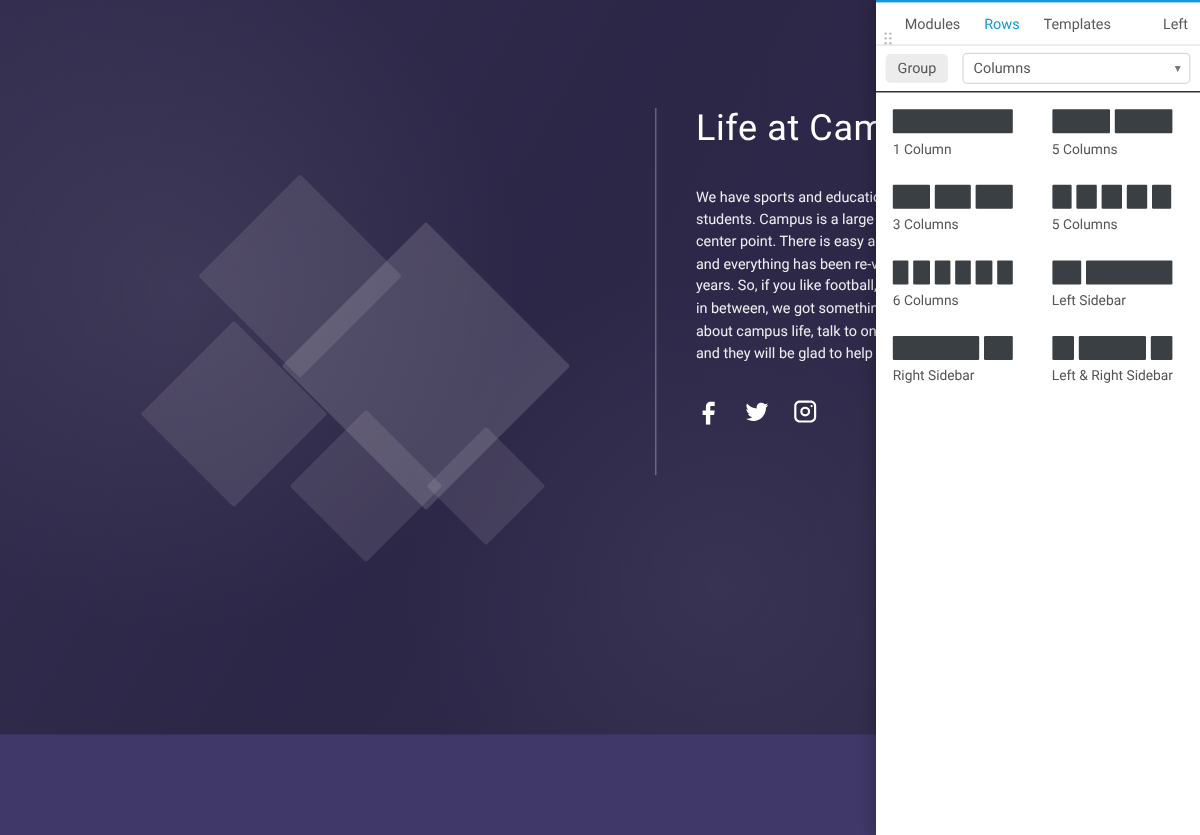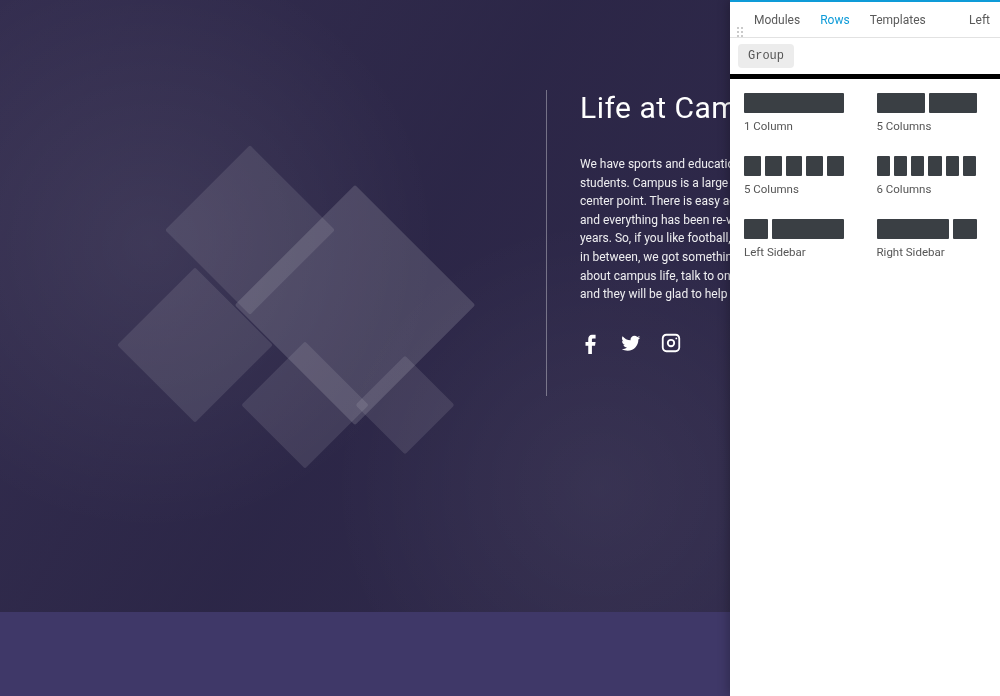--- a/index.html
+++ b/index.html
@@ -48,21 +48,21 @@
     background:#fff; box-shadow:-2px 0 10px rgba(0,0,0,0.25);
     display:flex; flex-direction:column; font-size:12px; color:#444;
   }
   .panel-top-line { height:2px; background:#0e9bd8; width:100%; }
   .tabs { display:flex; align-items:flex-end; height:36px; border-bottom:1px solid #e2e2e2; }
   .grip { width:14px; display:flex; flex-direction:column; align-items:center; justify-content:center; gap:2px; padding:0 6px 0 8px; cursor:grab;}
   .grip span{ width:2px;height:2px;background:#b8b8b8;border-radius:50%; box-shadow: 4px 0 #b8b8b8;}
   .tab { flex:none; padding:0 10px; height:100%; display:flex; align-items:center; color:#5a5a5a; cursor:pointer; }
   .tab.active { color:#0e9bd8; }
   .tabs-spacer{flex:1}
-  .subbar { display:flex; align-items:center; padding:6px 8px; gap:12px; border-bottom:5px solid #000000;font-family:Liberation Mono, monospace;}
+  .subbar { display:flex; align-items:center; padding:6px 8px; gap:12px; border-bottom:1px solid #000000;}
   .group-btn { background:#ececec; border-radius:4px; padding:5px 10px; color:#555; cursor:pointer; }
   .select-wrap { flex:1; position:relative; }
   .select { width:100%; background:#fff; border:1px solid #d9d9d9; border-radius:4px; padding:5px 22px 5px 8px; color:#555; cursor:pointer; }
   .select-caret { position:absolute; right:8px; top:50%; transform:translateY(-50%); pointer-events:none; color:#777; font-size:10px;}
   .layouts { padding:14px 14px; display:grid; grid-template-columns:1fr 1fr; column-gap:30px; row-gap:18px; align-content:start; overflow:auto;gap:23px;}
   .layout-item { cursor:grab; }
   .thumb { display:flex; gap:4px; width:100px; height:20px; }
   .thumb .c { background:#3a3f44; border-radius:1px; }
   .thumb.n1 .c{flex:1}
   .thumb.n2 .c{flex:1}
@@ -123,37 +123,49 @@
         <span></span>
       </div>
     <div class="tab">Modules</div>
     <div class="tab active">Rows</div>
     <div class="tab">Templates</div>
     <div class="tabs-spacer"></div>
     <div class="tab">Left</div>
   </div>
   <div class="subbar">
     <div class="group-btn">Group</div>
+    <div class="select-wrap">
+      <div class="select">Columns</div>
+      <span class="select-caret">▾</span>
+    </div>
   </div>
   <div class="layouts">
 
     <div class="layout-item">
       <div class="thumb n1">
           <div class="c"></div>
         </div>
       <div class="layout-label">1 Column</div>
     </div>
     <div class="layout-item">
       <div class="thumb n2">
           <div class="c"></div>
           <div class="c"></div>
         </div>
       <div class="layout-label">5 Columns</div>
     </div>
 
+    <div class="layout-item">
+      <div class="thumb n3">
+          <div class="c"></div>
+          <div class="c"></div>
+          <div class="c"></div>
+        </div>
+      <div class="layout-label">3 Columns</div>
+    </div>
 
     <div class="layout-item">
       <div class="thumb n5">
           <div class="c"></div>
           <div class="c"></div>
           <div class="c"></div>
           <div class="c"></div>
           <div class="c"></div>
         </div>
       <div class="layout-label">5 Columns</div>
@@ -178,15 +190,23 @@
       <div class="layout-label">Left Sidebar</div>
     </div>
     <div class="layout-item">
       <div class="thumb rs">
           <div class="c c1"></div>
           <div class="c c2"></div>
         </div>
       <div class="layout-label">Right Sidebar</div>
     </div>
 
+    <div class="layout-item">
+      <div class="thumb lrs">
+          <div class="c c1"></div>
+          <div class="c c2"></div>
+          <div class="c c3"></div>
+        </div>
+      <div class="layout-label">Left &amp; Right Sidebar</div>
+    </div>
 
   </div>
 </aside>
 
 </body></html>

